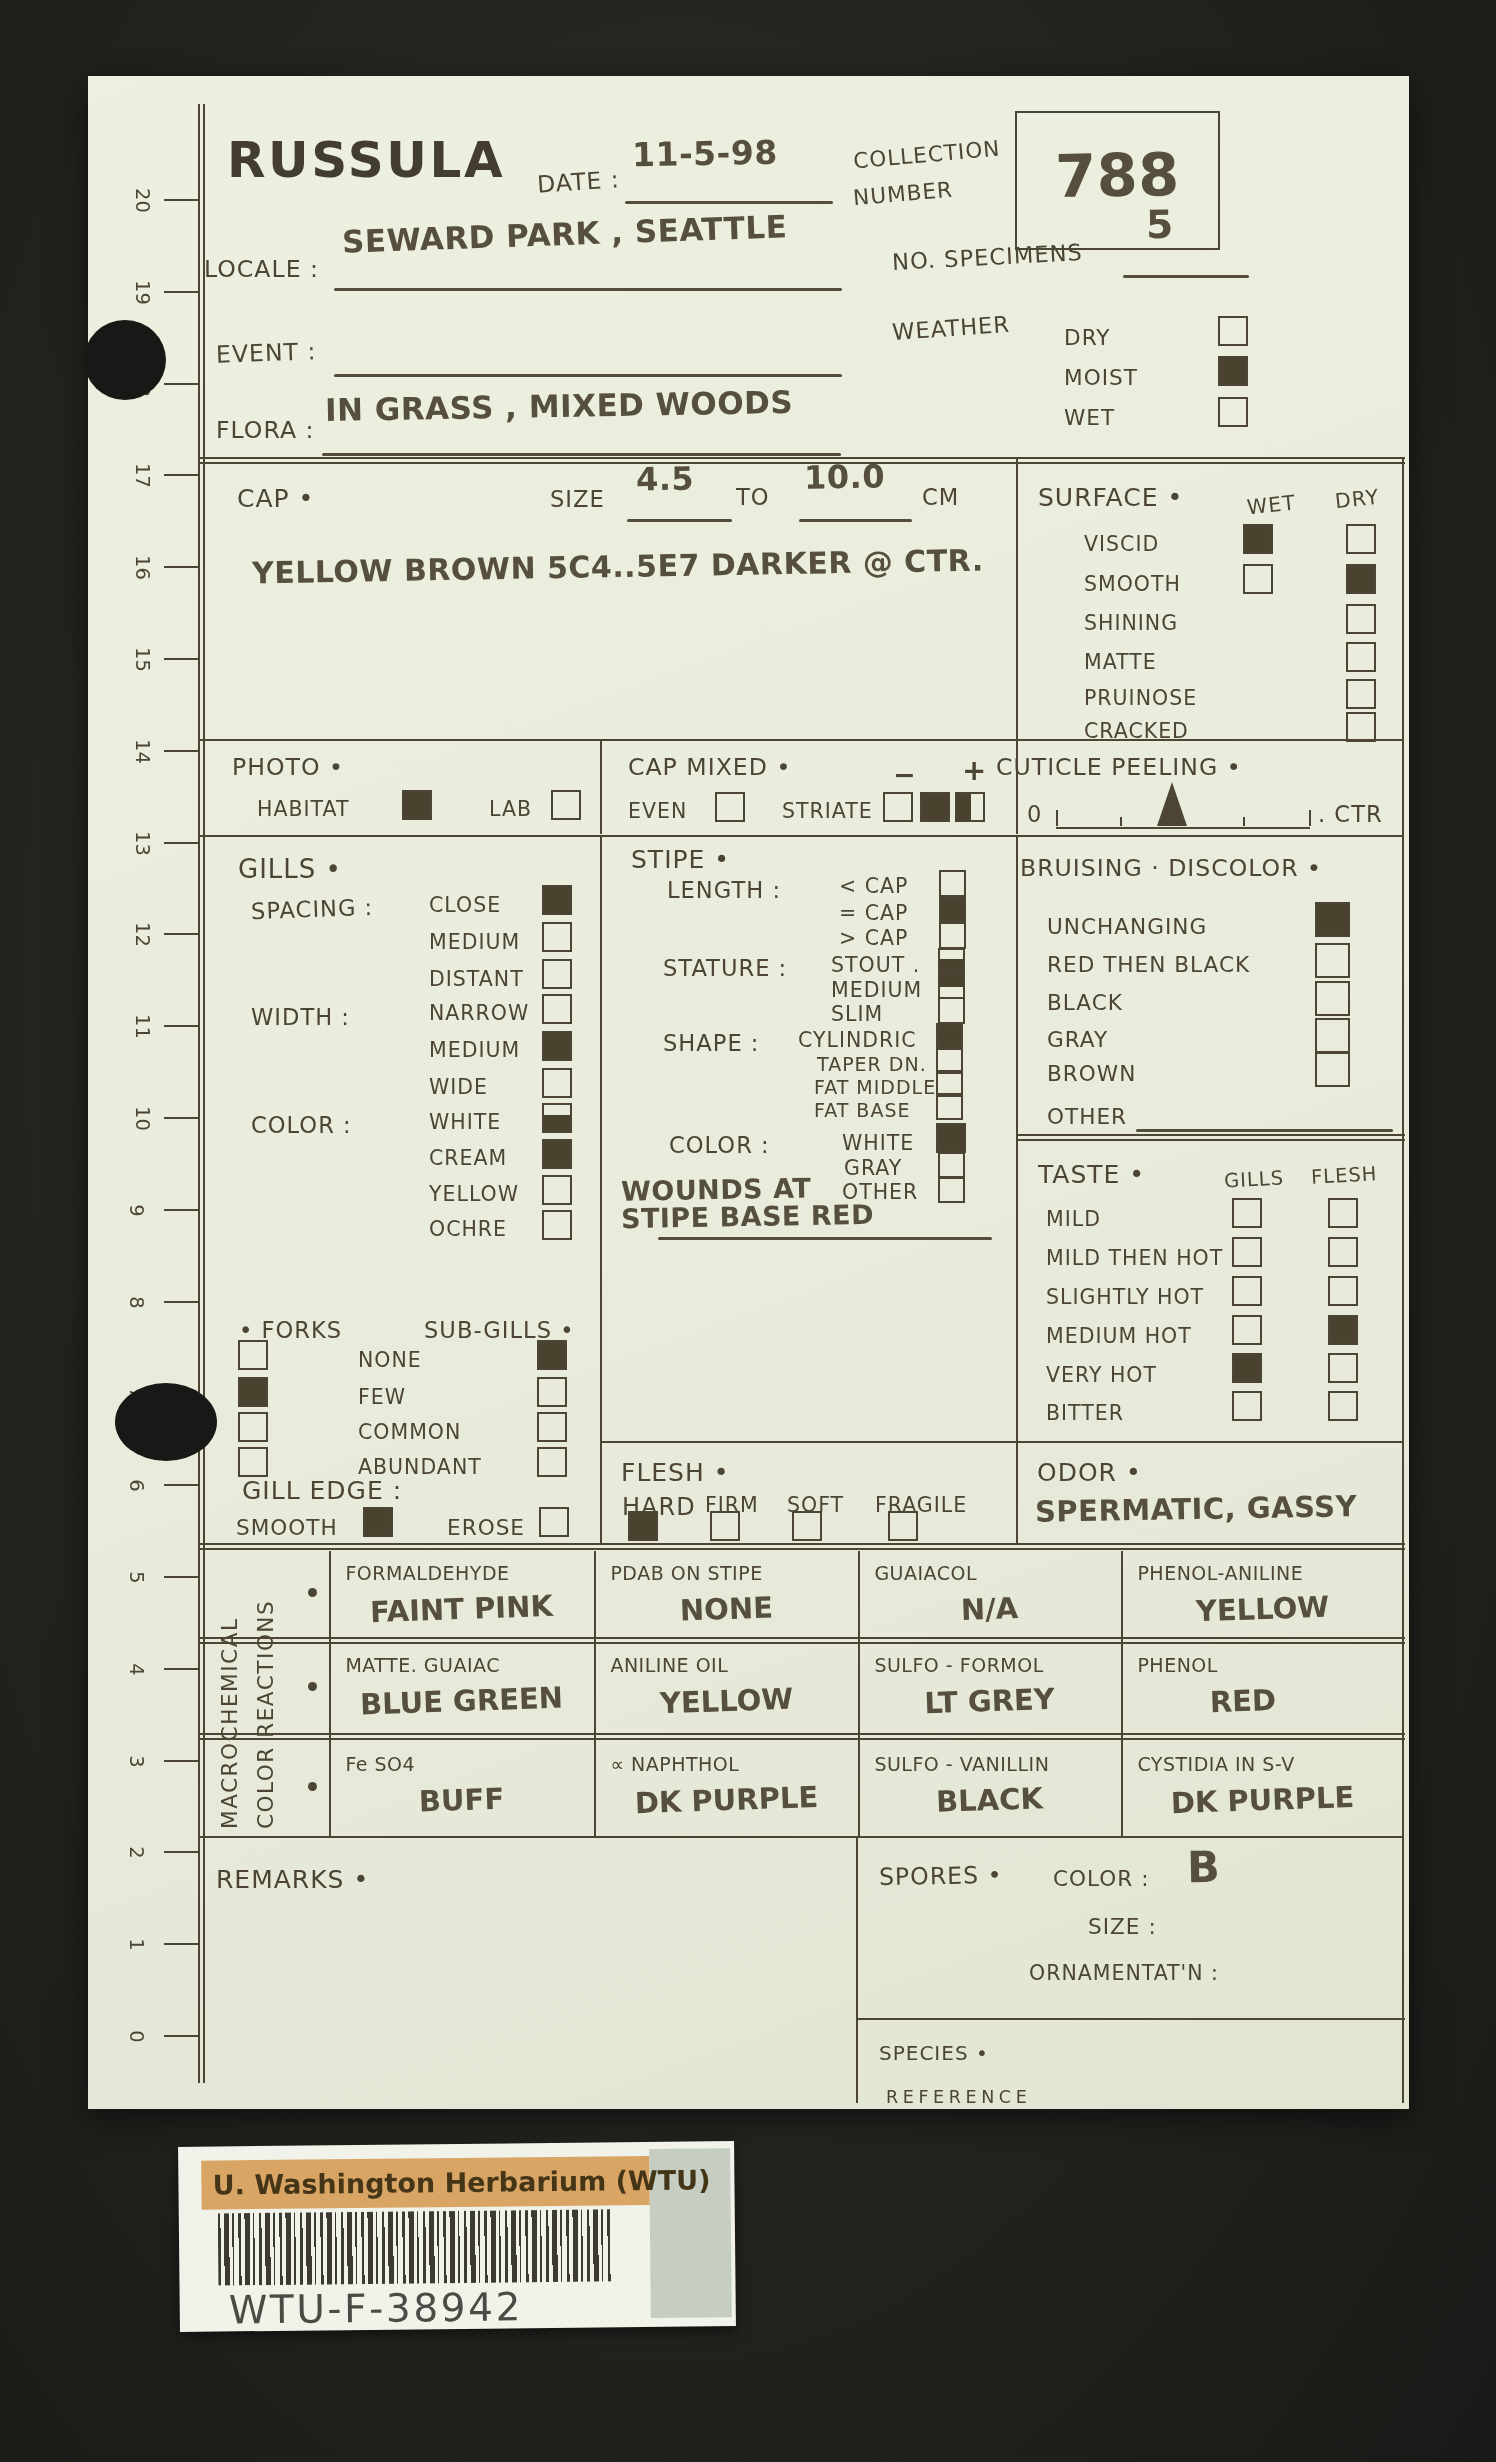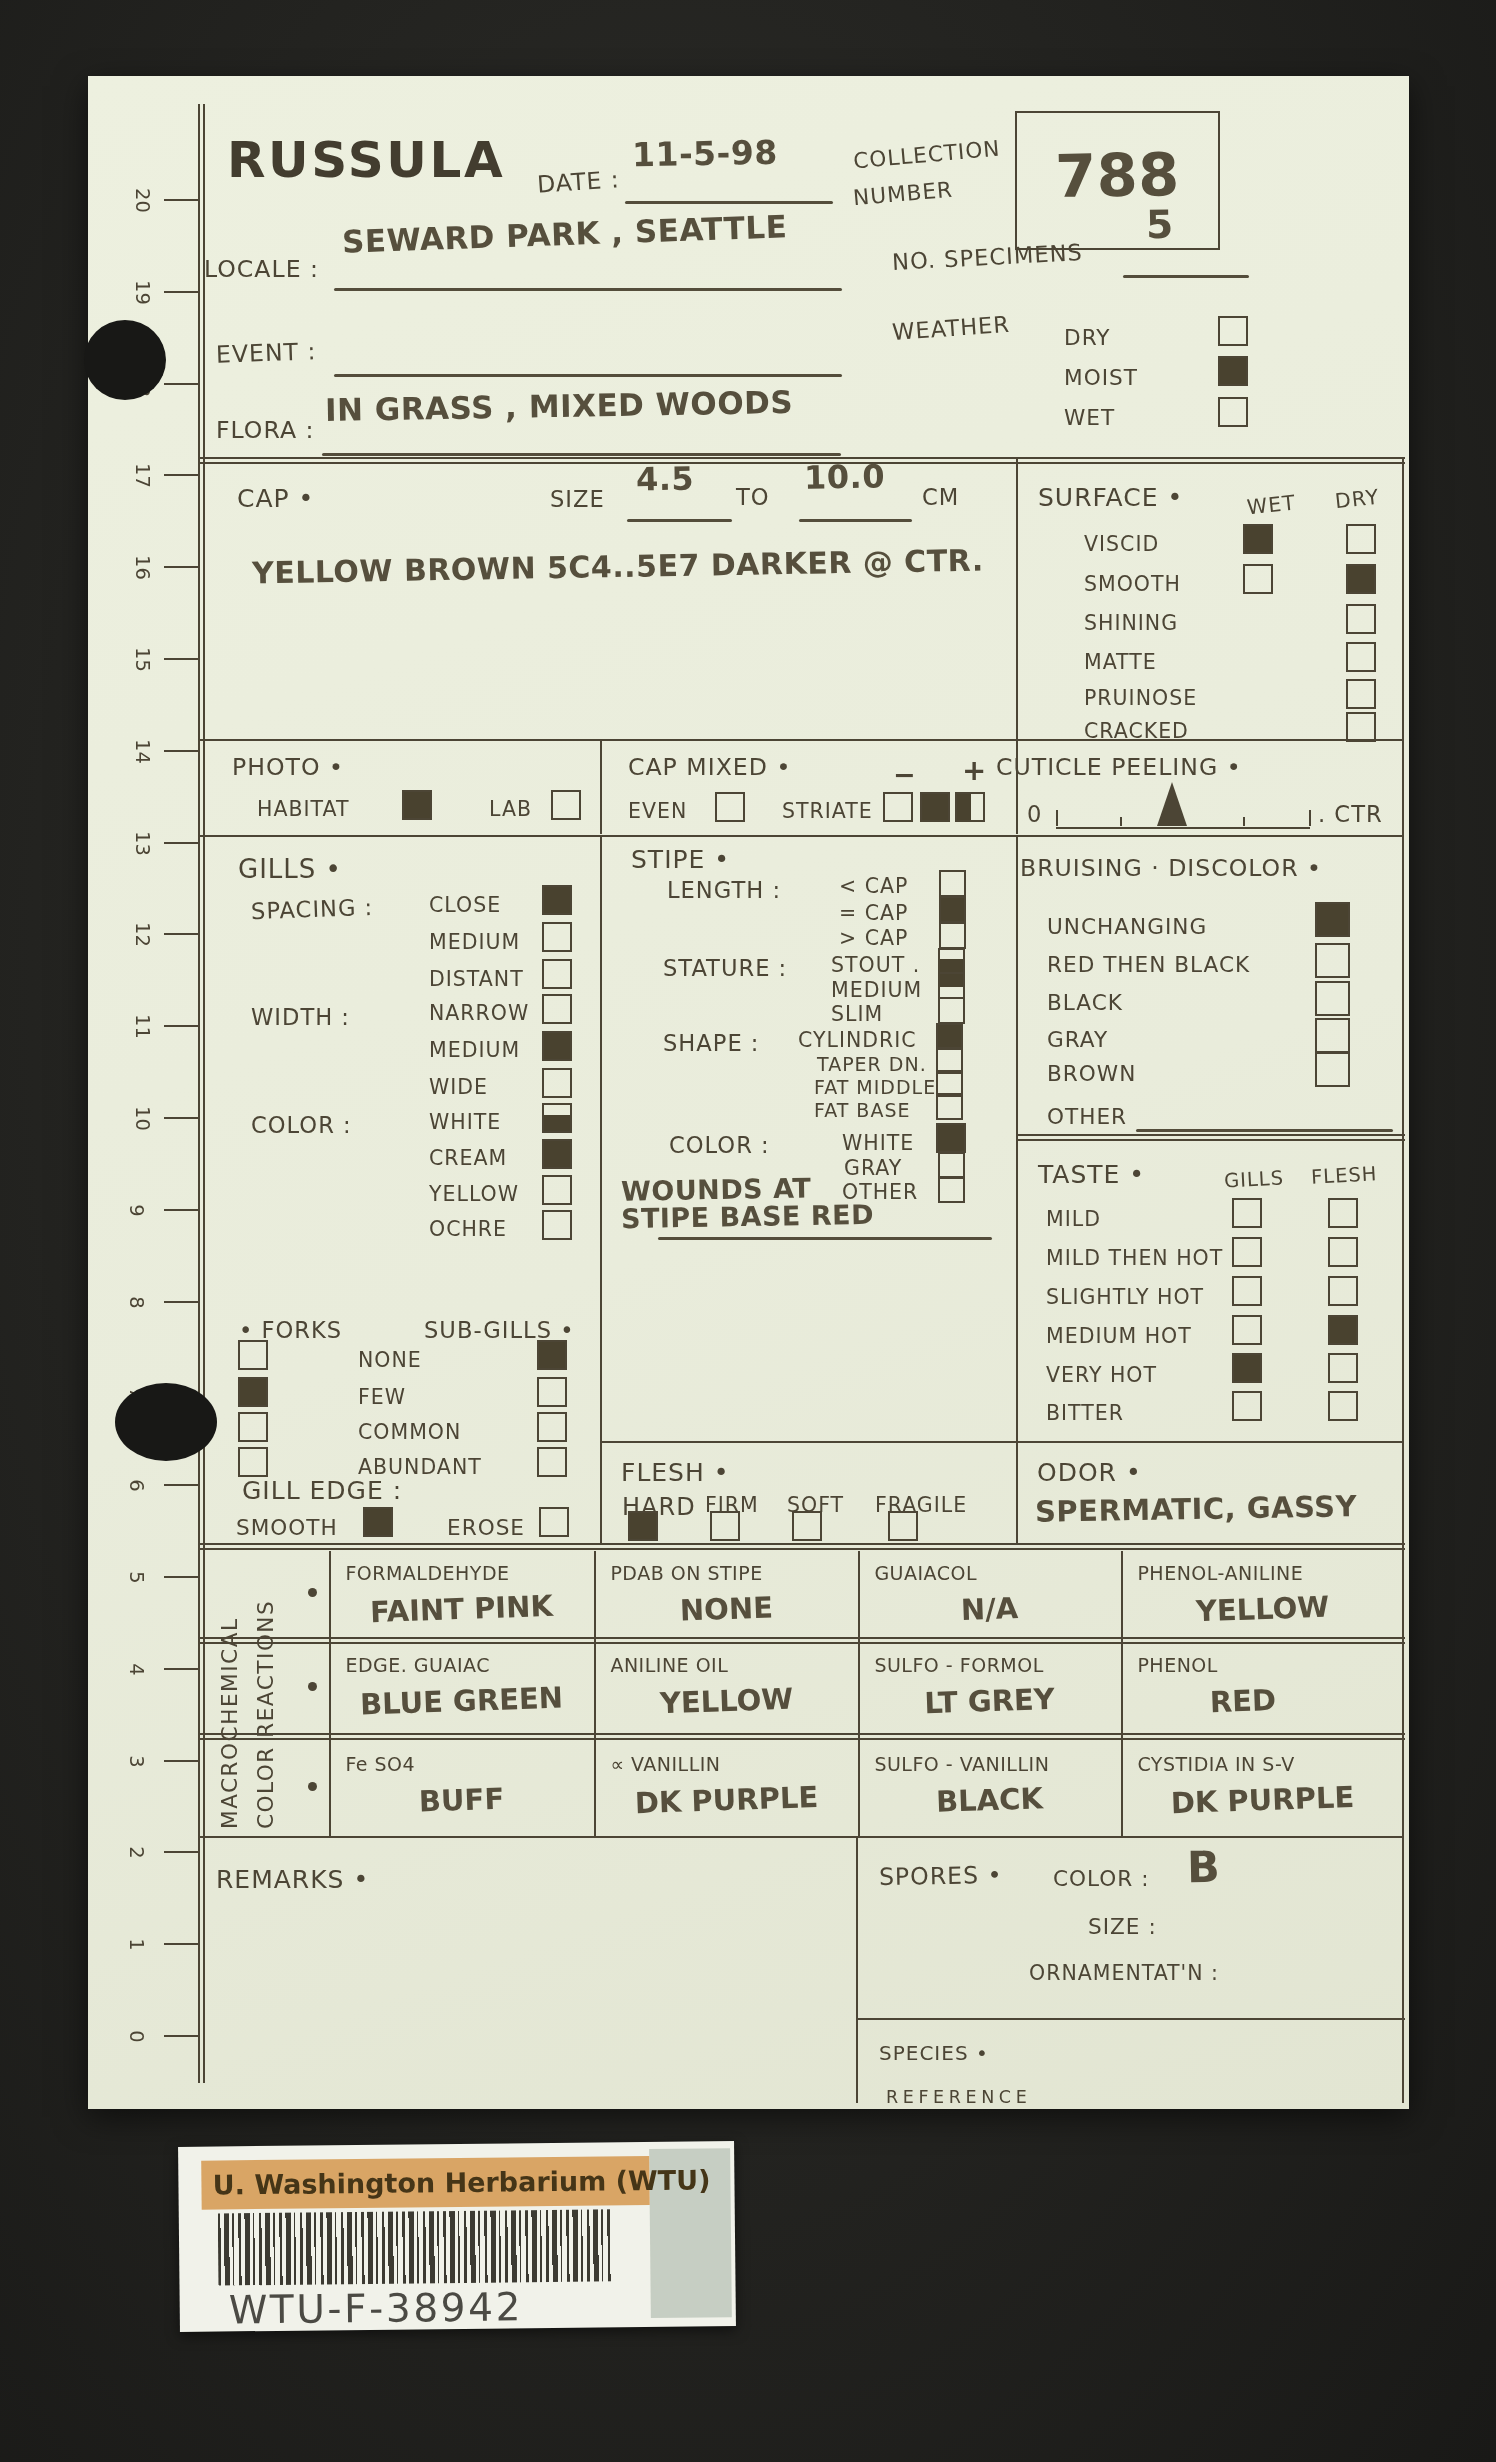--- a/index.html
+++ b/index.html
@@ -392,41 +392,41 @@
       </div>
     <div class="mcell" style="left:772px;top:1477px;width:259px">
       <span class="mlabel">GUAIACOL</span>
       <span class="mvalue">N/A</span>
       </div>
     <div class="mcell" style="left:1035px;top:1477px;width:279px">
       <span class="mlabel">PHENOL-ANILINE</span>
       <span class="mvalue">YELLOW</span>
       </div>
     <div class="mcell" style="left:243px;top:1569px;width:261px">
-      <span class="mlabel">EDGE. GUAIAC</span>
+      <span class="mlabel">MATTE. GUAIAC</span>
       <span class="mvalue">BLUE GREEN</span>
       </div>
     <div class="mcell" style="left:508px;top:1569px;width:261px">
       <span class="mlabel">ANILINE OIL</span>
       <span class="mvalue">YELLOW</span>
       </div>
     <div class="mcell" style="left:772px;top:1569px;width:259px">
       <span class="mlabel">SULFO - FORMOL</span>
       <span class="mvalue">LT GREY</span>
       </div>
     <div class="mcell" style="left:1035px;top:1569px;width:240px">
       <span class="mlabel">PHENOL</span>
       <span class="mvalue">RED</span>
       </div>
     <div class="mcell" style="left:243px;top:1668px;width:261px">
       <span class="mlabel">Fe SO4</span>
       <span class="mvalue">BUFF</span>
       </div>
     <div class="mcell" style="left:508px;top:1668px;width:261px">
-      <span class="mlabel">∝ VANILLIN</span>
+      <span class="mlabel">∝ NAPHTHOL</span>
       <span class="mvalue">DK PURPLE</span>
       </div>
     <div class="mcell" style="left:772px;top:1668px;width:259px">
       <span class="mlabel">SULFO - VANILLIN</span>
       <span class="mvalue">BLACK</span>
       </div>
     <div class="mcell" style="left:1035px;top:1668px;width:279px">
       <span class="mlabel">CYSTIDIA IN S-V</span>
       <span class="mvalue">DK PURPLE</span>
       </div>

